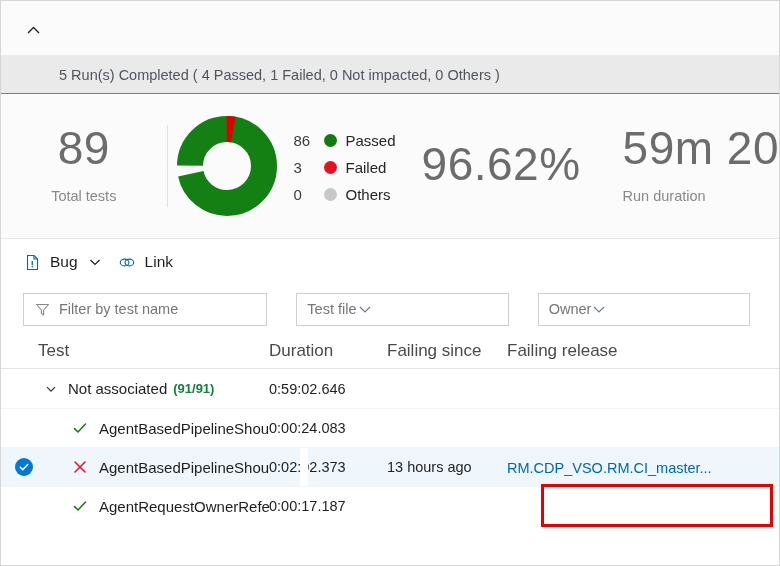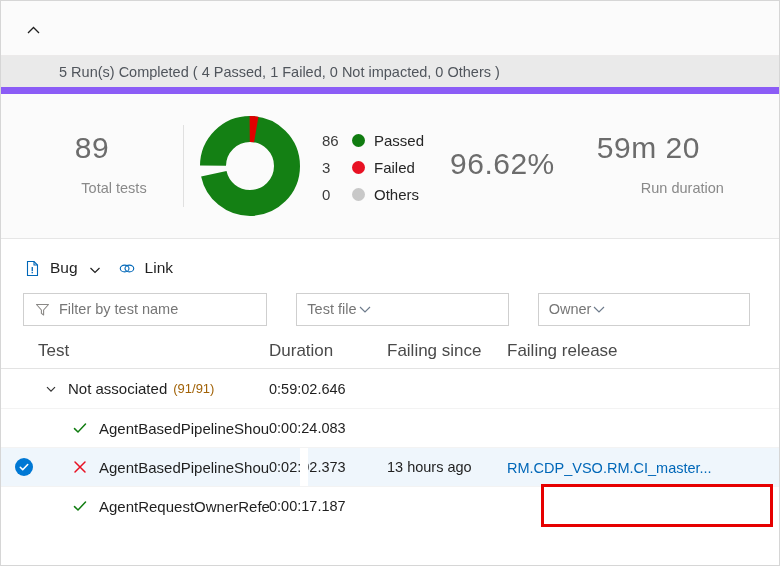--- a/index.html
+++ b/index.html
@@ -43,21 +43,21 @@
   }
   .chevron-up svg { display: block; }
 
   
   .run-bar {
     height: 38px;
     background: #eaeaea;
     display: flex;
     align-items: center;
     padding-left: 58px;
-    border-bottom: 7px solid #8b5cf6;
+    border-bottom: 1px solid #8b5cf6;
   }
   .run-bar-text {
     font-size: 14.5px;
     color: #50555c;
   }
 
   
   .stats {
     height: 145px;
     background: #fbfbfb;
@@ -65,31 +65,30 @@
     align-items: center;
     border-bottom: 1px solid #e6e6e6;
     position: relative;
   }
   .stat-total {
     width: 182px;
     text-align: center;
     padding-bottom: 4px;
   }
   .big-num {
-    font-size: 30px;
+    font-size: 46px;
     color: #6c6c6c;
     font-weight: 400;
     line-height: 1.05;
     letter-spacing: .5px;
   }
   .stat-label {
     font-size: 14.5px;
     color: #898989;
     margin-top: 16px;
-    padding-left: 44px;
   }
   .v-divider {
     width: 1px;
     height: 82px;
     background: #e0e0e0;
   }
 
   .donut-wrap {
     width: 132px;
     display: flex;
@@ -137,21 +136,21 @@
   
   .toolbar {
     height: 46px;
     display: flex;
     align-items: center;
     padding-left: 22px;
     background: #ffffff;
   }
   .cmd {
     display: flex;
-    align-items: flex-end;
+    align-items: center;
     height: 30px;
     margin-right: 16px;
     cursor: default;
   }
   .cmd-icon {
     width: 18px; height: 18px;
     margin-right: 9px;
     display: inline-flex;
     align-items: center;
     justify-content: center;
@@ -243,21 +242,21 @@
   .sel-spacer { width: 27px; flex: 0 0 auto; }
 
   .expander {
     width: 18px; height: 18px;
     display: inline-flex;
     align-items: center; justify-content: center;
     margin-right: 8px;
     flex: 0 0 auto;
   }
   .grp-name { font-size: 15px; color: #1f1f1f; }
-  .grp-count { font-size: 13px; color: #a16207; margin-left: 6px; }
+  .grp-count { font-size: 13px; color: #15803d; margin-left: 6px; font-weight: bold; }
 
   .status-icon {
     width: 18px; height: 18px;
     display: inline-flex;
     align-items: center; justify-content: center;
     margin-right: 10px;
     flex: 0 0 auto;
   }
   .test-indent { width: 29px; flex: 0 0 auto; }
   .test-name {

